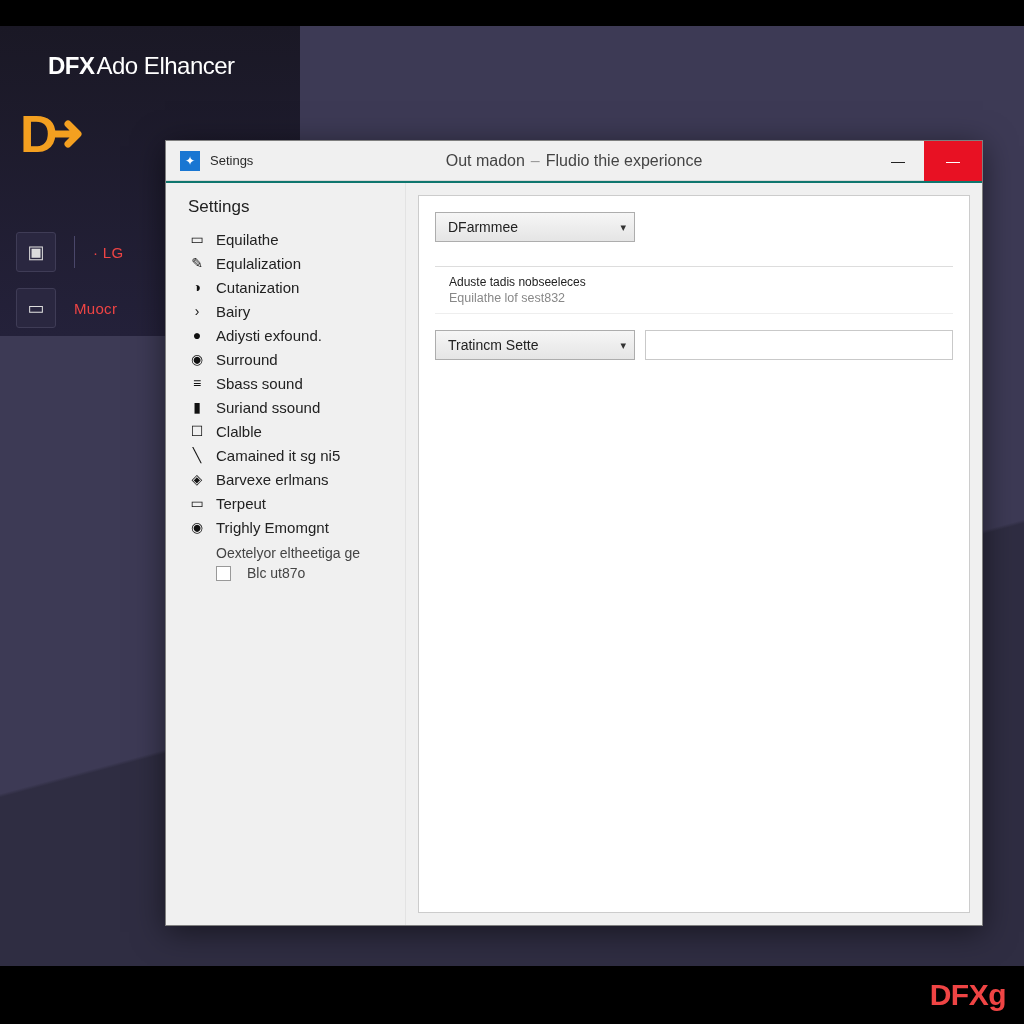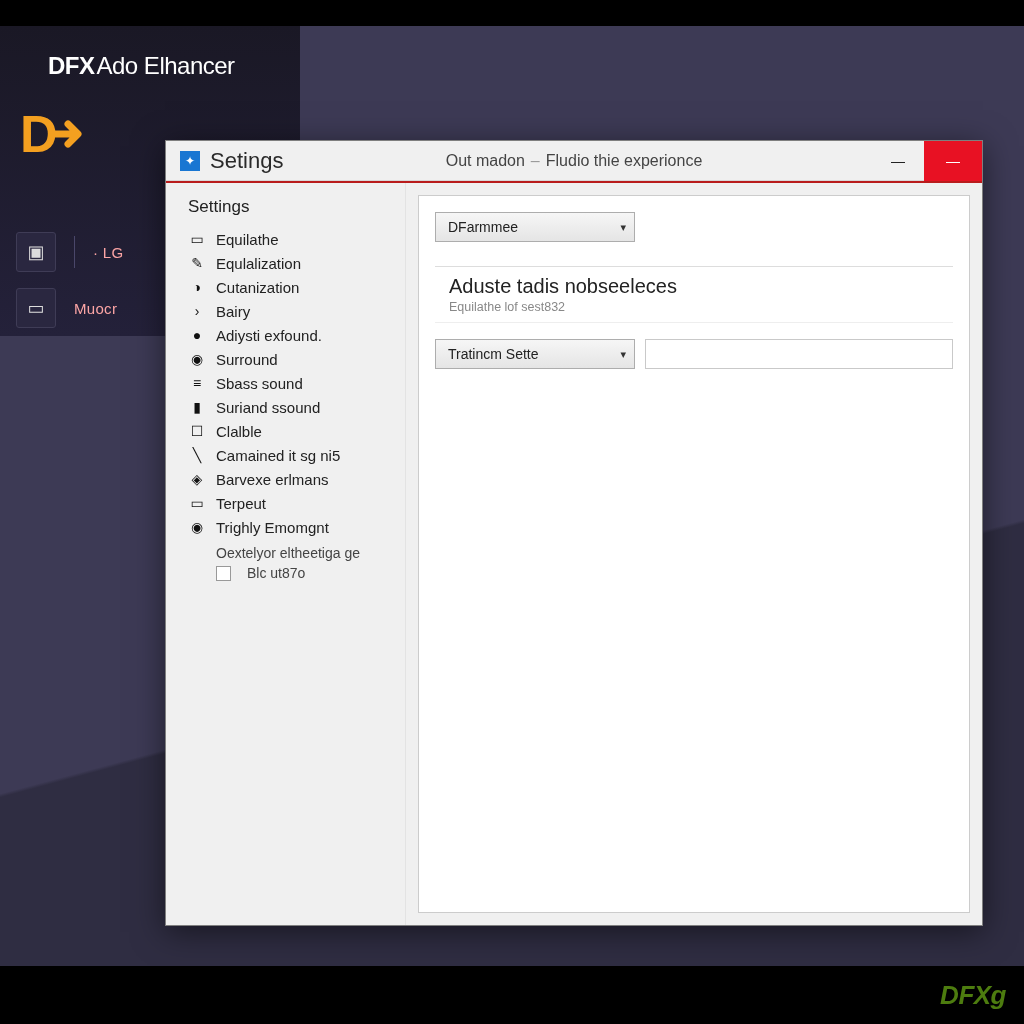--- a/index.html
+++ b/index.html
@@ -47,54 +47,54 @@
 .tool-btn {
   width: 40px; height: 40px; background: #2a2740;
   border: 1px solid #3f3c56; border-radius: 3px;
   display: flex; align-items: center; justify-content: center;
   color: #ddd; font-size: 18px;
 }
 .tool-sep {
   width: 1px; height: 32px; background: #4a476a;
 }
 .tool-label {
-  color: #fca5a5; font-size: 15px; letter-spacing: 0.3px;
+  color: #ef4444; font-size: 15px; letter-spacing: 0.3px;
 }
 
 .win {
   position: absolute; left: 165px; top: 140px; width: 818px; height: 786px;
   background: #f0f0f0; border: 1px solid #7f7f7f;
   z-index: 5;
   box-shadow: 0 6px 30px rgba(0,0,0,0.5);
 }
 .titlebar {
   height: 40px; background: #f0f0f0; border-bottom: 1px solid #d8d8d8;
   display: flex; align-items: center;
   position: relative;
 }
 .tb-icon {
   width: 20px; height: 20px; background: #1976d2; margin: 0 10px 0 14px;
   display: flex; align-items: center; justify-content: center;
   color: #fff; font-size: 12px;
 }
-.tb-title { font-size: 22px; color: #2a2a2a; font-weight: 400; }
+.tb-title { font-size: 13px; color: #2a2a2a; font-weight: 400; }
 .tb-center {
   position: absolute; left: 0; right: 0; text-align: center;
   font-size: 16px; color: #444; pointer-events: none;
 }
 .tb-center .sep { color: #999; margin: 0 6px; }
 .tb-btns { position: absolute; right: 0; top: 0; display: flex; }
 .tb-btn {
   width: 52px; height: 40px; display: flex; align-items: center; justify-content: center;
   font-size: 14px; color: #222;
 }
 .tb-btn.close { background: #e81123; color: #fff; width: 58px; }
 .win-body {
   display: flex; height: calc(100% - 40px);
-  border-top: 2px solid #b91c1c;
+  border-top: 2px solid #0f766e;
 }
 .sidebar {
   width: 240px; padding: 14px 10px 10px 22px;
   border-right: 1px solid #e3e3e3;
 }
 .sb-head {
   font-size: 17px; color: #222; margin-bottom: 10px; font-weight: 400;
 }
 .sb-item {
   display: flex; align-items: center; gap: 10px;
@@ -123,32 +123,32 @@
   font-size: 14px; color: #222; width: 200px;
   justify-content: space-between;
   text-align: right;
 }
 .dropdown .chev { font-size: 11px; color: #333; }
 .row { margin-bottom: 12px; }
 .panel {
   border-top: 1px solid #ddd; border-bottom: 1px solid #eee;
   padding: 8px 14px; margin-bottom: 2px;
 }
-.panel .h { font-size: 20px; color: #222; }
+.panel .h { font-size: 12px; color: #222; }
 .panel .s { font-size: 12.5px; color: #888; margin-top: 2px; }
 .inline-row { display: flex; gap: 10px; align-items: stretch; }
 .txt-field {
   flex: 1; height: 30px; border: 1px solid #c9c9c9; background: #fff;
 }
 .footer {
   position: absolute; bottom: 0; left: 0; width: 1024px; height: 58px;
   background: #000; display: flex; align-items: center; justify-content: flex-end;
   padding-right: 18px; z-index: 10;
 }
-.footer-txt { color: #4d7c0f; font-size: 26px; font-weight: 800; letter-spacing: -0.5px; font-style: italic; }
+.footer-txt { color: #ef4444; font-size: 30px; font-weight: 800; letter-spacing: -0.5px; }
 </style>
 </head>
 <body>
 
 <div class="bg-panel"></div>
 <div class="bg-diagonal"></div>
 <div class="left-dark"></div>
 
 <div class="app-title">
   <b>DFX</b><span style="font-weight:300;margin-left:2px">Ado Elhancer</span>

